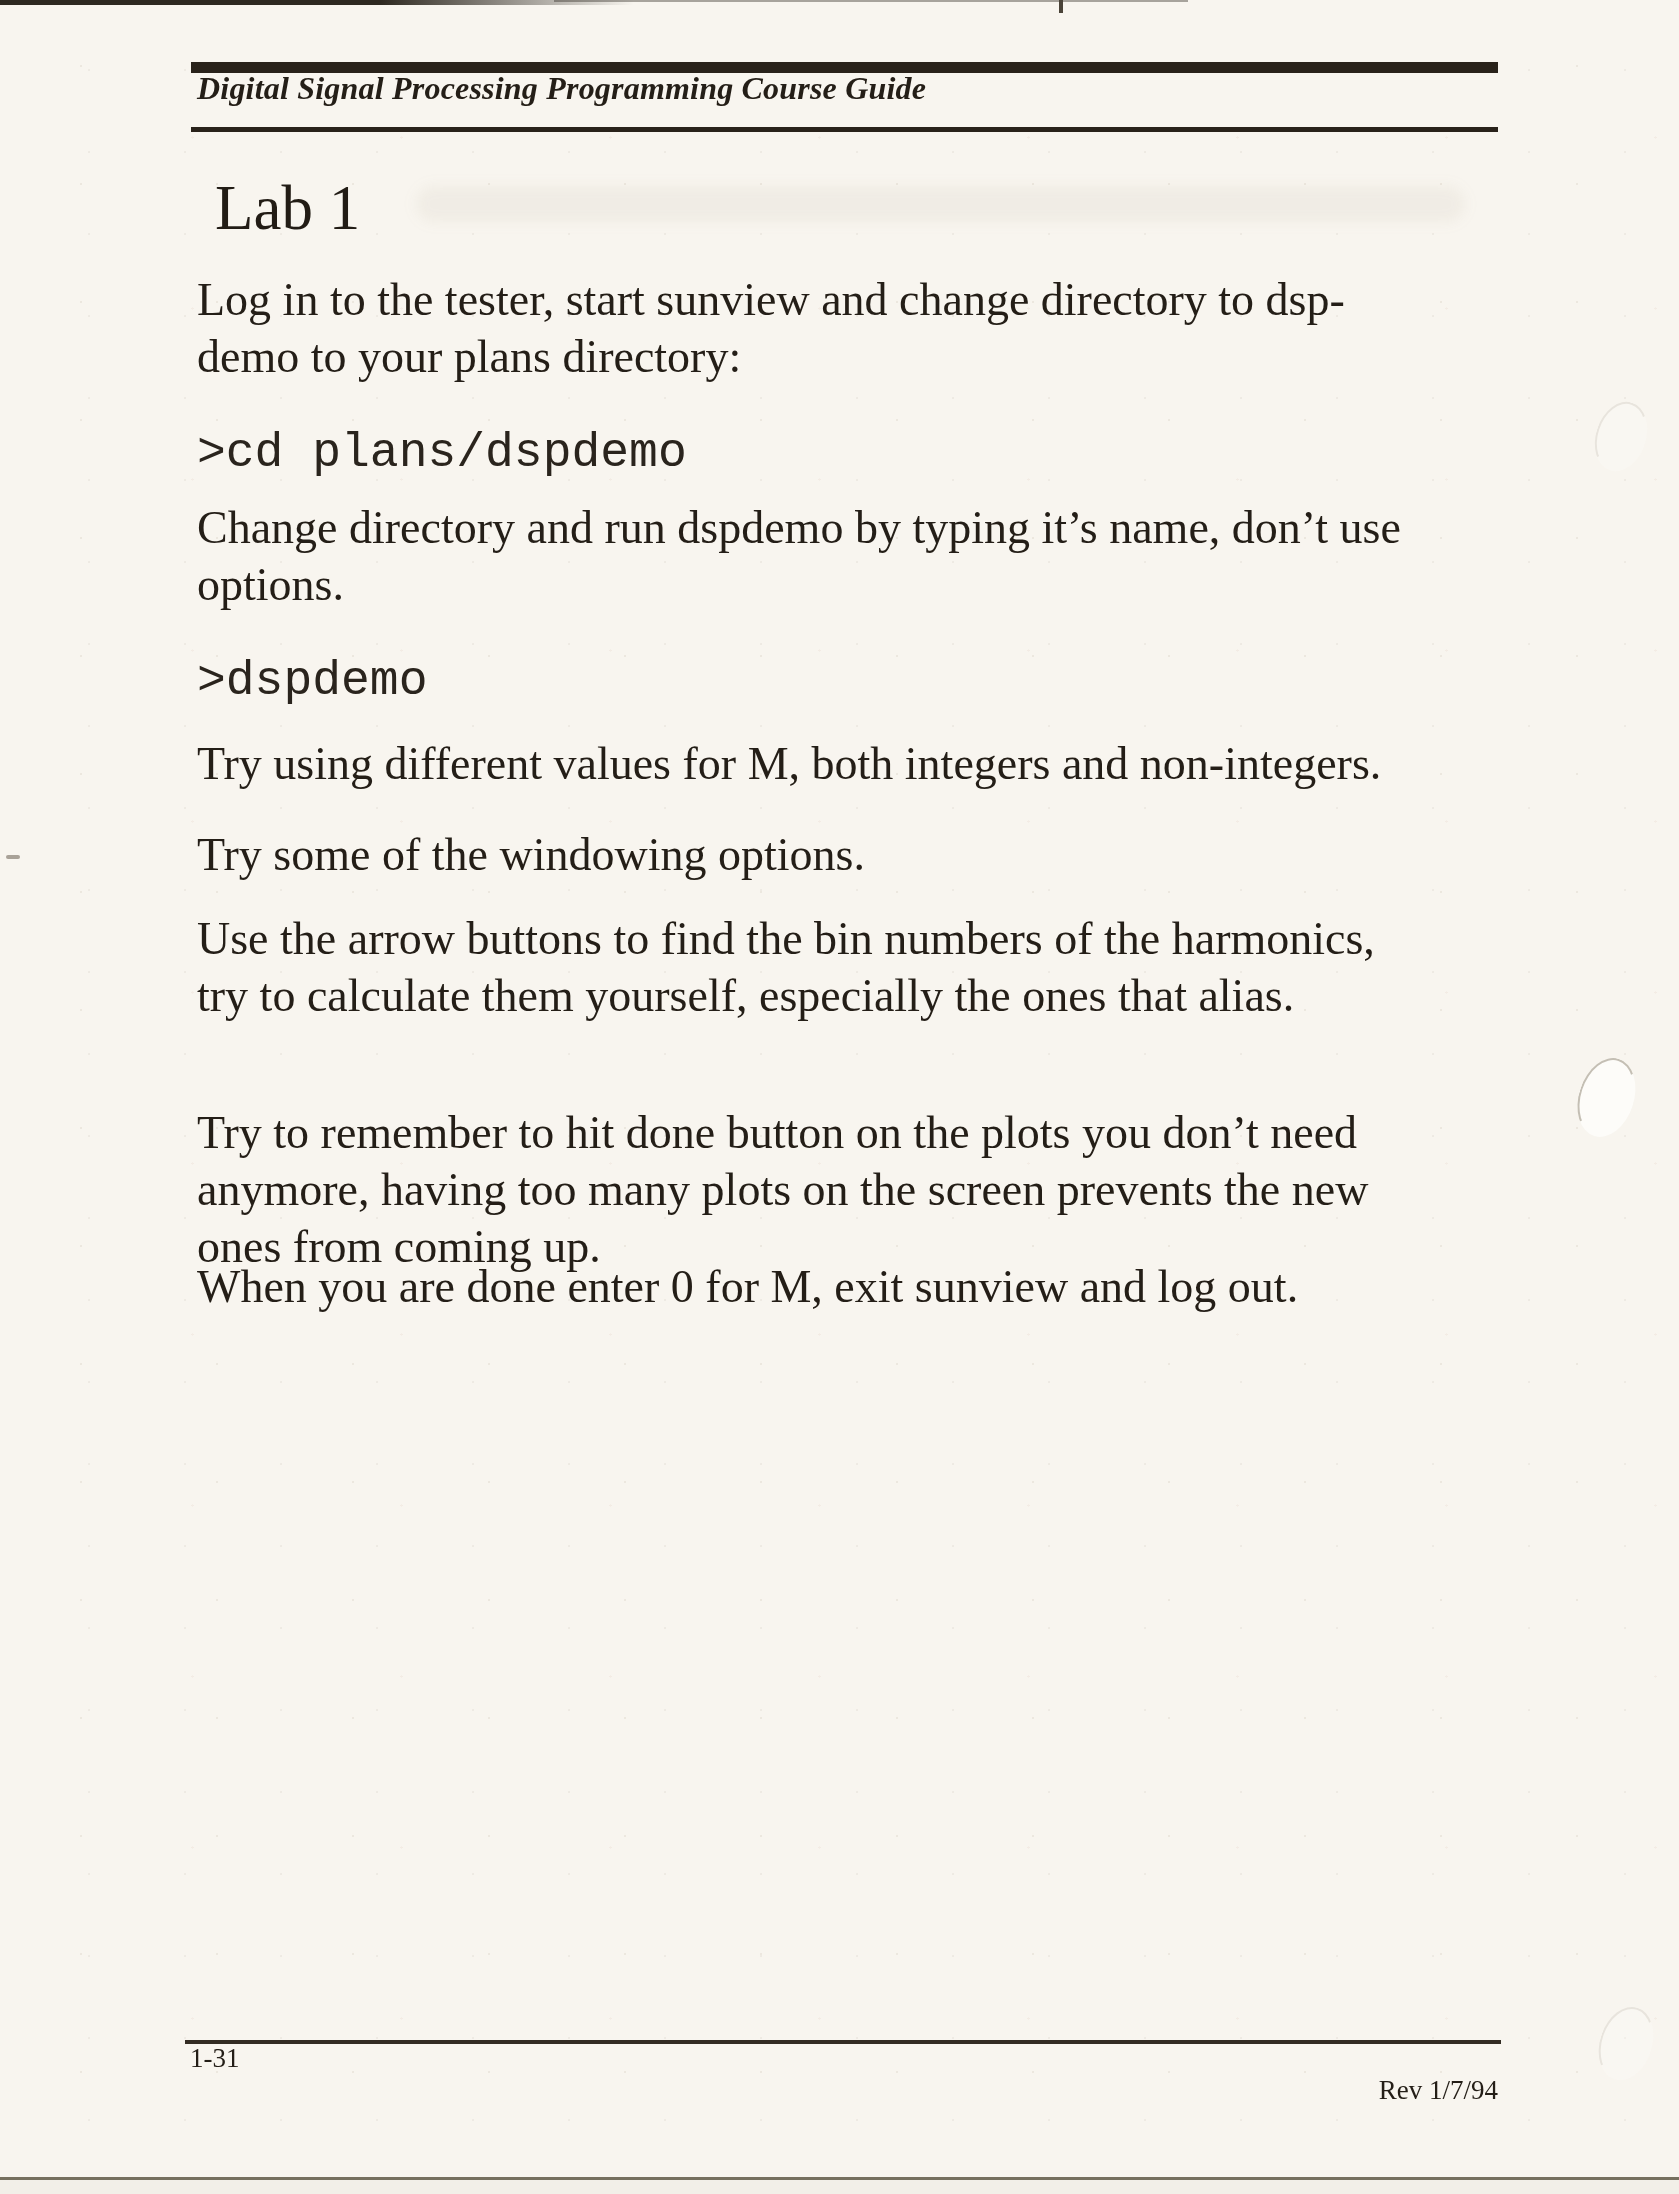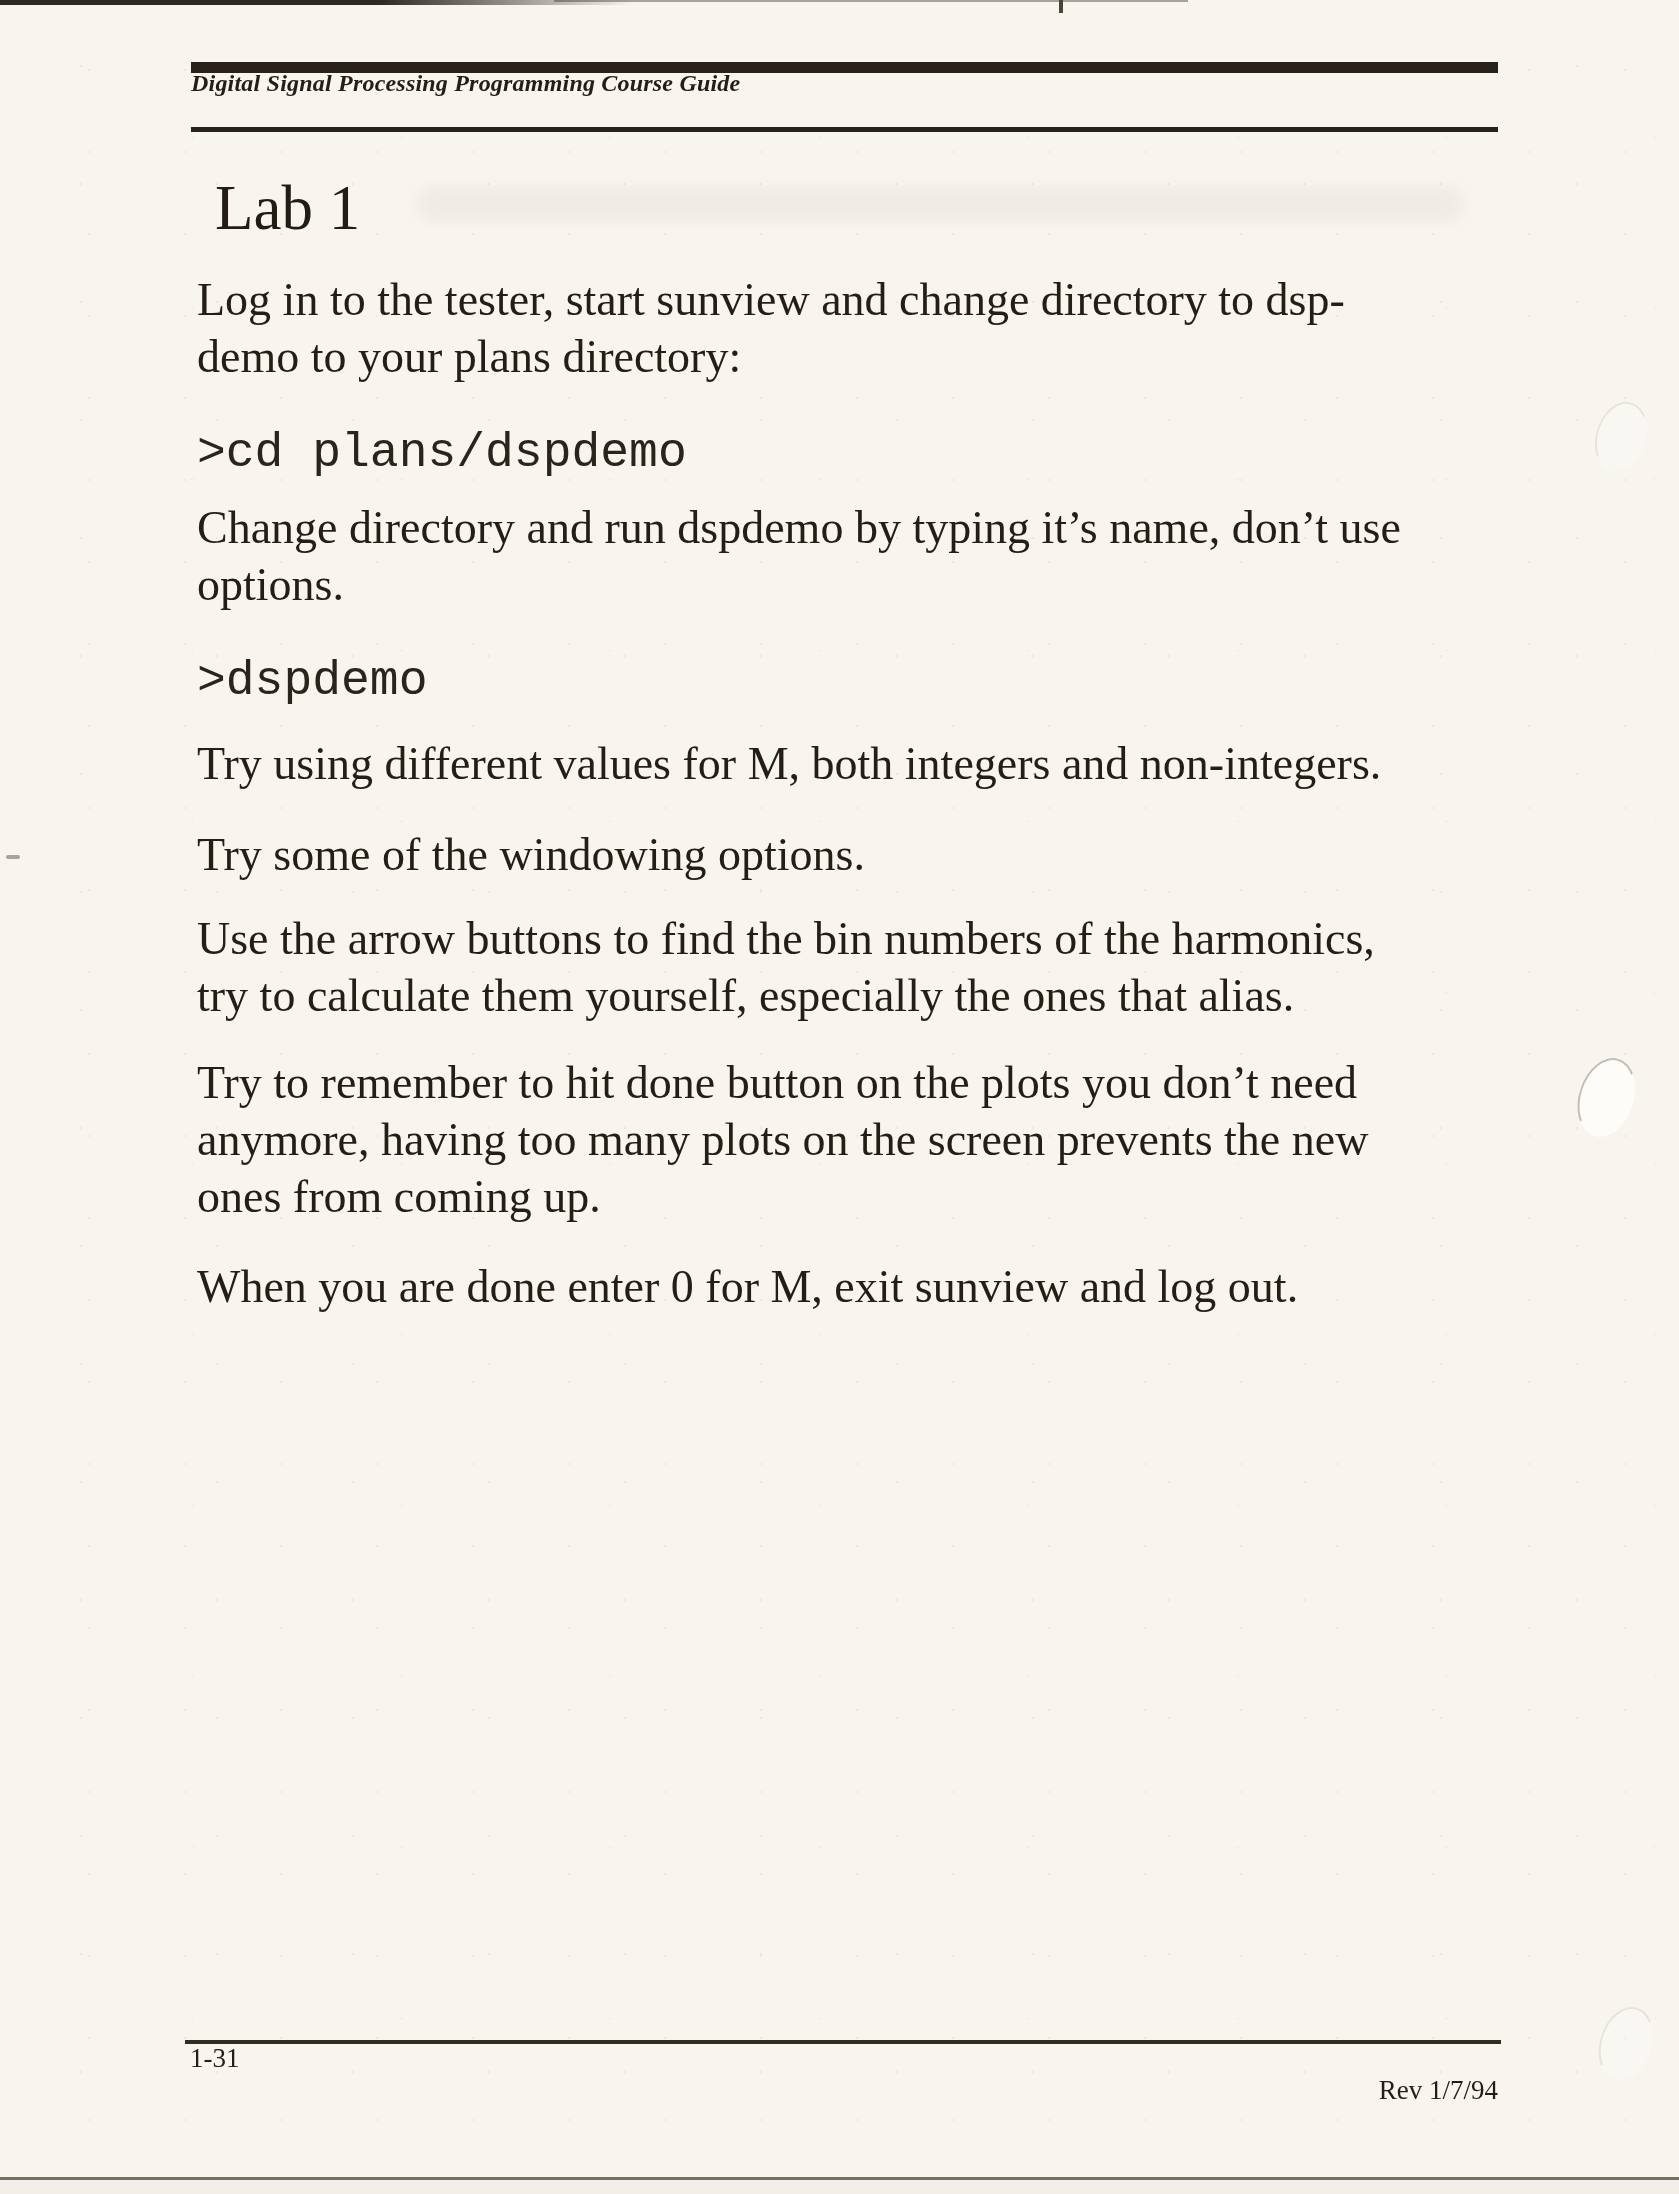--- a/index.html
+++ b/index.html
@@ -16,22 +16,22 @@
     background-position: 13px 7px, 88px 52px, 41px 29px;
     color: #221c15;
     font-family: "Liberation Serif", serif;
     overflow: hidden;
   }
   .abs { position: absolute; }
   .rule { background: #29221a; }
   .rule-thick { left: 191px; top: 62px; width: 1307px; height: 11px; }
   .rule-thin  { left: 191px; top: 127px; width: 1307px; height: 5px; }
   .running-title {
-    left: 191px; top: 70px;
-    font-size: 24px; font-weight: bold; font-style: italic;
+    left: 197px; top: 70px;
+    font-size: 32px; font-weight: bold; font-style: italic;
     letter-spacing: 0.2px; white-space: nowrap; color: #241e17;
   }
   .page-title {
     left: 200px; top: 158px; margin: 15px;
     font-size: 63px; font-weight: normal; line-height: 71px;
     color: #221c15; white-space: nowrap;
   }
   .para { left: 197px; font-size: 46px; line-height: 57px; color: #241e17; }
   .para .line { white-space: nowrap; }
   .code {
@@ -105,21 +105,21 @@
 
   <div class="abs para" style="top:826px">
     <div class="line">Try some of the windowing options.</div>
   </div>
 
   <div class="abs para" style="top:910px">
     <div class="line">Use the arrow buttons to find the bin numbers of the harmonics,</div>
     <div class="line">try to calculate them yourself, especially the ones that alias.</div>
   </div>
 
-  <div class="abs para" style="top:1054px">
+  <div class="abs para" style="top:1104px">
     <div class="line">Try to remember to hit done button on the plots you don’t need</div>
     <div class="line">anymore, having too many plots on the screen prevents the new</div>
     <div class="line">ones from coming up.</div>
   </div>
 
   <div class="abs para" style="top:1258px">
     <div class="line">When you are done enter 0 for M, exit sunview and log out.</div>
   </div>
 
   <div class="abs footer-rule"></div>

